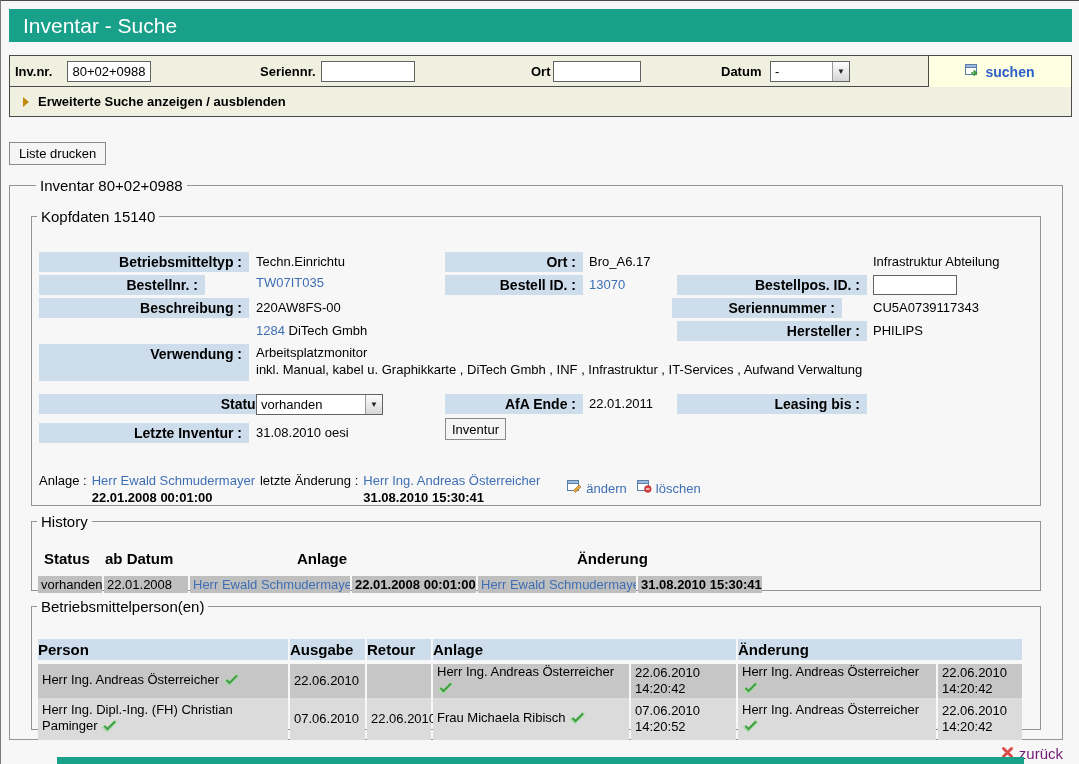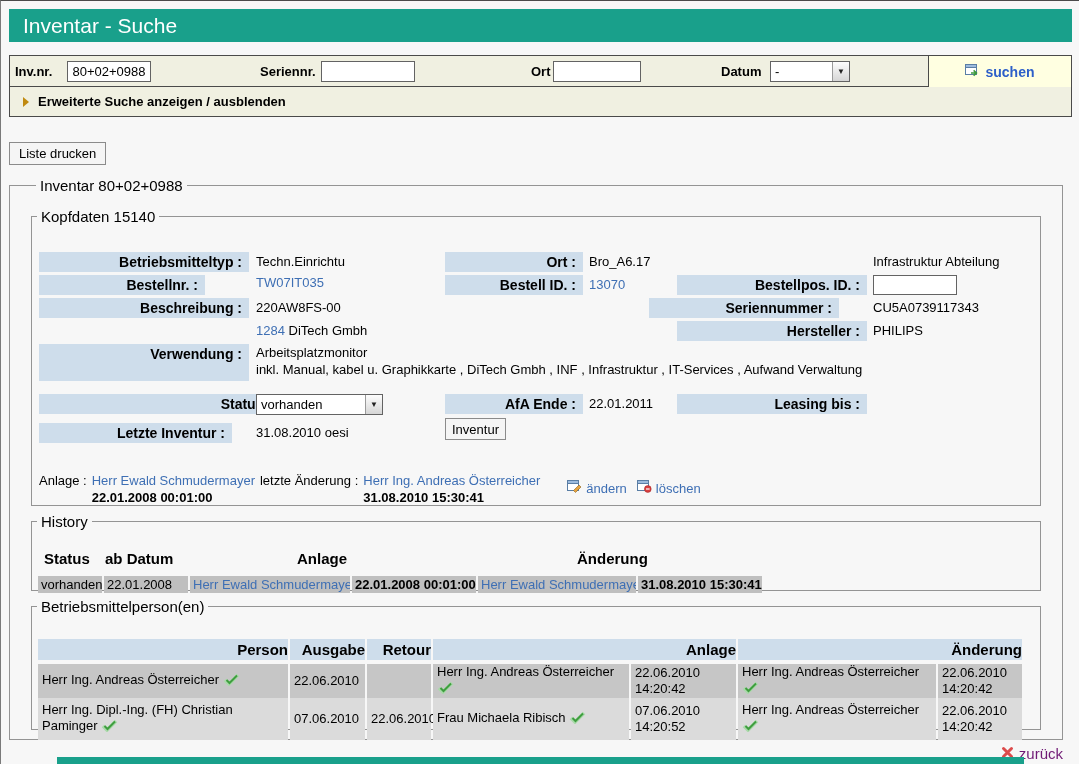--- a/index.html
+++ b/index.html
@@ -69,21 +69,21 @@
   
   .h-head { position:absolute; font-weight:bold; font-size:15px; top:20px; }
   .h-row { position:absolute; left:6px; top:46px; display:flex; gap:2px; }
   .h-cell { background:#bfbfbf; height:17px; line-height:17px; font-size:13px; padding:0 3px;
     white-space:nowrap; overflow:hidden; }
   .h-bold { font-weight:bold; }
 
   
   .p-grid { position:absolute; left:6px; display:grid;
     grid-template-columns:250px 75px 64px 196px 105px 198px 84px; grid-gap:2px; }
-  .p-hcell { background:#ceddeb; font-weight:bold; font-size:15px; text-align:right;
+  .p-hcell { background:#ceddeb; font-weight:bold; font-size:15px; text-align:left;
     height:21px; line-height:21px; }
   .span2 { grid-column:span 2; }
   .p-cell { font-size:13px; display:flex; align-items:center; padding-left:4px; line-height:16px; }
   .p-date { flex-direction:column; align-items:flex-start; justify-content:center; }
   .row-a .p-cell { background:#c6c6c6; }
   .row-b .p-cell { background:#dbdbdb; }
 
   
   .zurueck { position:absolute; top:744px; right:16px; display:flex; align-items:center; gap:5px; }
   .zurueck a { font-size:15px; color:#701a75; }
@@ -140,21 +140,21 @@
 
     <span class="lbl" style="left:7px;top:50px;width:166px">Bestellnr. :</span>
     <a class="val" style="left:224px;top:48px">TW07IT035</a>
     <span class="lbl" style="left:413px;top:50px;width:138px">Bestell ID. :</span>
     <a class="val" style="left:557px;top:50px">13070</a>
     <span class="lbl" style="left:645px;top:50px;width:190px">Bestellpos. ID. :</span>
     <input class="kinput" style="left: 841px; top: 50px; width: 84px;" value="">
 
     <span class="lbl" style="left:7px;top:73px;width:210px">Beschreibung :</span>
     <span class="val" style="left:224px;top:73px">220AW8FS-00</span>
-    <span class="lbl" style="left:617px;top:73px;width:190px">Seriennummer :</span>
+    <span class="lbl" style="left:640px;top:73px;width:170px">Seriennummer :</span>
     <span class="val" style="left:841px;top:73px">CU5A0739117343</span>
 
     <span class="val" style="left:224px;top:96px"><a>1284</a> <span>DiTech Gmbh</span></span>
     <span class="lbl" style="left:645px;top:96px;width:190px">Hersteller :</span>
     <span class="val" style="left:841px;top:96px">PHILIPS</span>
 
     <span class="lbl" style="left:7px;top:119px;width:210px;height:37px;line-height:20px">Verwendung :</span>
     <span class="val" style="left:224px;top:119px;height:17px;line-height:17px">Arbeitsplatzmonitor</span>
     <span class="val" style="left:224px;top:136px;height:17px;line-height:17px">inkl. Manual, kabel u. Graphikkarte , DiTech Gmbh , INF , Infrastruktur , IT-Services , Aufwand Verwaltung</span>
 
@@ -163,21 +163,21 @@
       <span class="sel-txt">vorhanden</span>
       <span class="sel-btn">▼</span>
     </div>
     <span class="lbl" style="left:413px;top:169px;width:138px">AfA Ende :</span>
     <span class="val" style="left:557px;top:169px">22.01.2011</span>
     <span class="lbl" style="left:645px;top:169px;width:190px">Leasing bis :</span>
     <span class="val" style="left:841px;top:169px"></span>
 
     <button class="btn" style="position:absolute;left:413px;top:193px;height:22px;padding:1px 6px">Inventur</button>
 
-    <span class="lbl" style="left:7px;top:198px;width:193px">Letzte Inventur :</span>
+    <span class="lbl" style="left:7px;top:198px;width:210px">Letzte Inventur :</span>
     <span class="val" style="left:224px;top:198px">31.08.2010 oesi</span>
 
     <div class="meta-row">
       <span>Anlage :</span>
       <span class="meta-col">
         <a>Herr Ewald Schmudermayer</a>
         <span class="meta-ts">22.01.2008 00:01:00</span>
       </span>
       <span>letzte Änderung :</span>
       <span class="meta-col">

